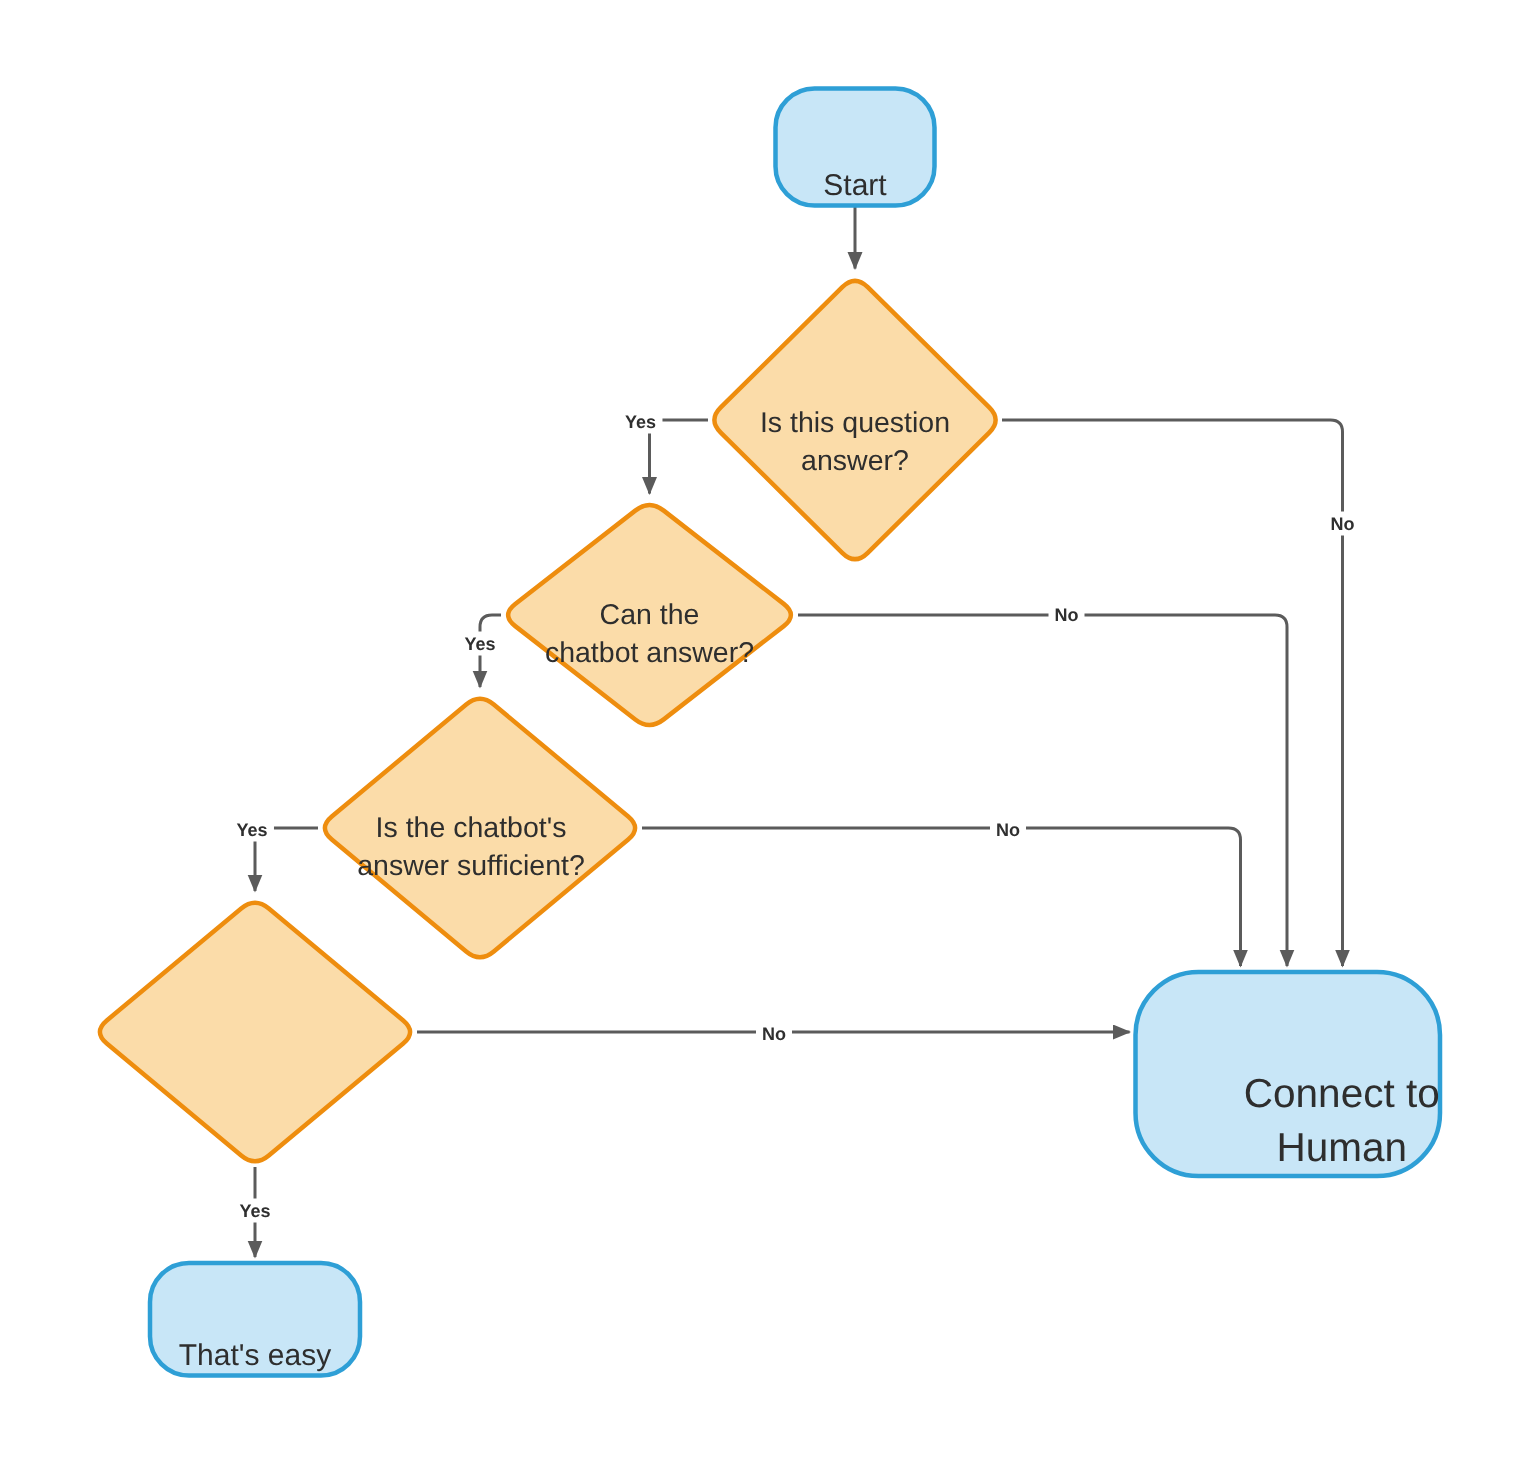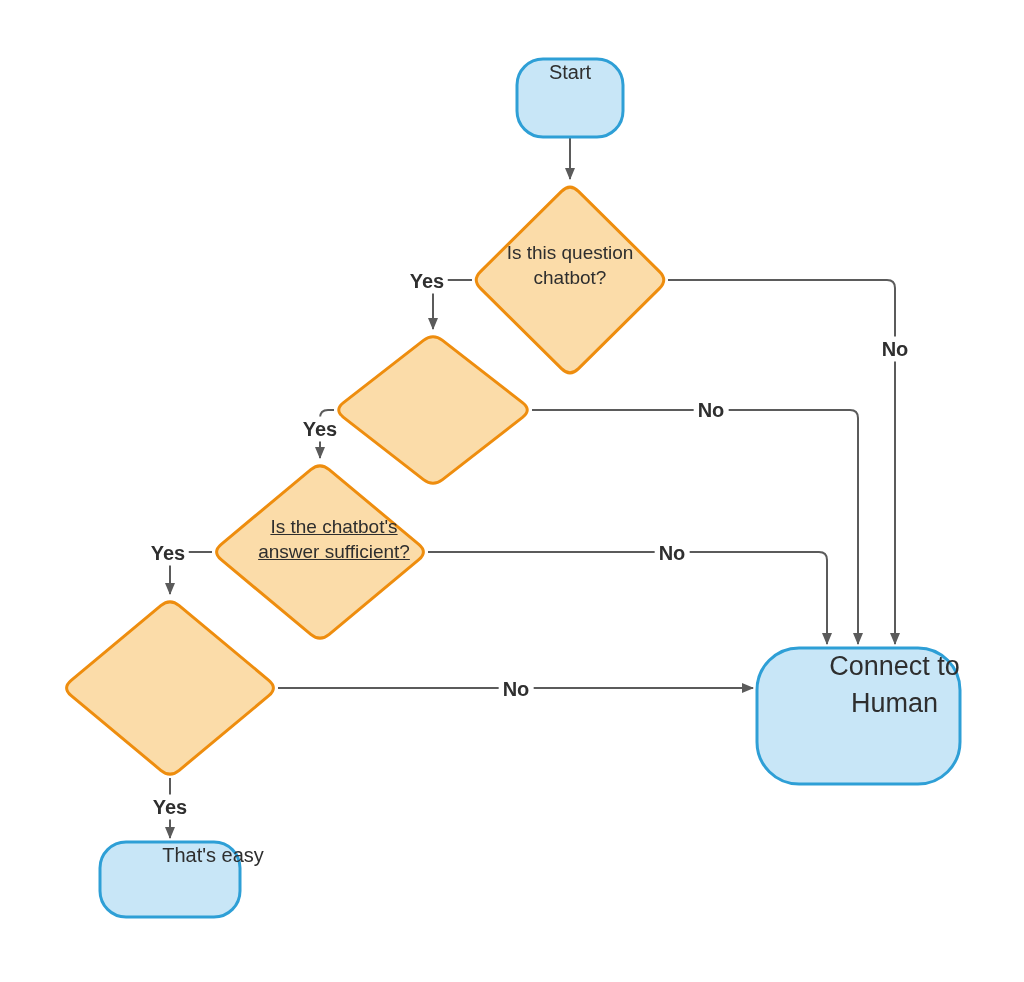--- a/index.html
+++ b/index.html
@@ -18,32 +18,32 @@
     width:1024px;height:982px;
     background:var(--background);
     overflow:hidden;
     font-family:"Liberation Sans",sans-serif;
   }
   svg.layer{position:absolute;left:0;top:0;}
   .edge{fill:none;stroke:var(--edge);stroke-width:2;}
   .shape-terminal{fill:var(--terminal-fill);stroke:var(--terminal-border);stroke-width:3;}
   .shape-decision{fill:var(--decision-fill);stroke:var(--decision-border);stroke-width:3;stroke-linejoin:round;}
   .node-label{
-    position:absolute;display:flex;align-items:flex-start;justify-content:center;
+    position:absolute;display:flex;align-items:flex-end;justify-content:center;
     text-align:center;color:var(--node-text);white-space:pre-line;
     pointer-events:none;line-height:1.32;
   }
   .fs-start{font-size:20px;}
   .fs-decision{font-size:19px;}
   .fs-connect{font-size:27px;line-height:1.36;}
   .fs-easy{font-size:20px;}
   .edge-label{
     position:absolute;transform:translate(-50%,-50%);
     background:var(--background);
-    color:var(--label-text);font-weight:700;font-size:20px;
+    color:var(--label-text);font-weight:700;font-size:12px;
     padding:1px 4px;white-space:nowrap;
   }
 </style>
 </head>
 <body>
 
 <div class="canvas">
 
   <svg class="layer" width="1024" height="982" viewBox="0 0 1024 982">
     <defs>
@@ -80,36 +80,40 @@
       <rect class="shape-terminal" x="100" y="842" width="140" height="75" rx="26" ry="26"></rect>
     </g>
   </svg>
 
   <div class="node-label fs-start" style="left:517px;top:59px;width:106px;height:78px;">
     <span>Start</span>
   </div>
 
   <div class="node-label fs-decision" style="left:470px;top:240px;width:200px;height:80px;">
     <span>Is this question
-chatbot?</span>
+answer?</span>
   </div>
 
+  <div class="node-label fs-decision" style="left:333px;top:372px;width:200px;height:76px;">
+    <span>Can the
+chatbot answer?</span>
+  </div>
 
-  <div class="node-label fs-decision" style="left:224px;top:514px;width:220px;height:76px;text-decoration:underline;">
+  <div class="node-label fs-decision" style="left:204px;top:514px;width:220px;height:76px;">
     <span>Is the chatbot's
 answer sufficient?</span>
   </div>
 
 
   <div class="node-label fs-connect" style="left:793px;top:648px;width:203px;height:136px;">
     <span>Connect to
 Human</span>
   </div>
 
-  <div class="node-label fs-easy" style="left:100px;top:842px;width:140px;height:75px;padding-left:43px;">
+  <div class="node-label fs-easy" style="left:100px;top:842px;width:140px;height:75px;">
     <span>That's easy</span>
   </div>
 
   <div class="edge-label" style="left:427px;top:281px;">Yes</div>
   <div class="edge-label" style="left:895px;top:349px;">No</div>
   <div class="edge-label" style="left:320px;top:429px;">Yes</div>
   <div class="edge-label" style="left:711px;top:410px;">No</div>
   <div class="edge-label" style="left:168px;top:553px;">Yes</div>
   <div class="edge-label" style="left:672px;top:553px;">No</div>
   <div class="edge-label" style="left:170px;top:807px;">Yes</div>

